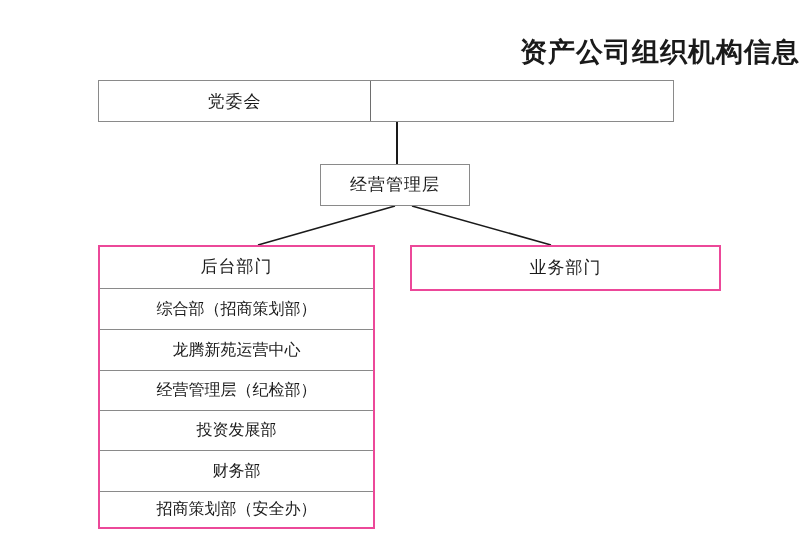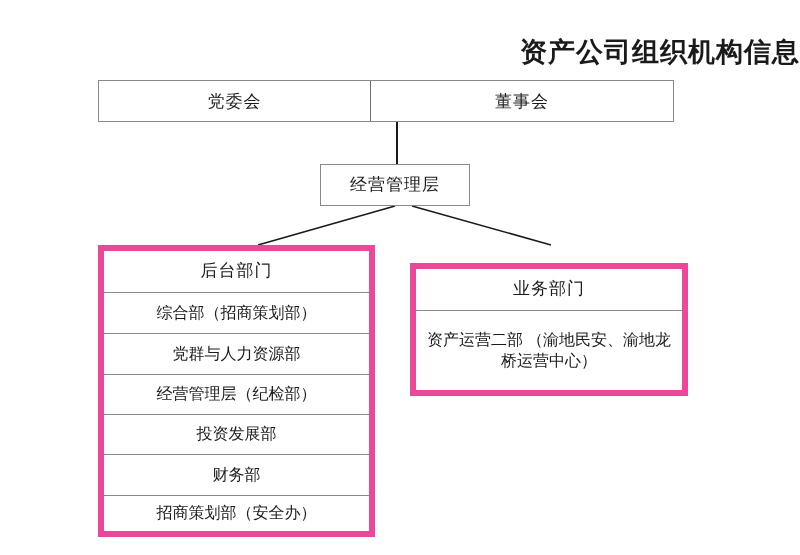--- a/index.html
+++ b/index.html
@@ -79,26 +79,26 @@
     width: 150px;
     height: 42px;
     font-size: 17px;
     letter-spacing: 1px;
   }
 
   
   .dept-table {
     position: absolute;
     box-sizing: border-box;
-    border: 6px solid #ec4899;
+    border: 2px solid #ec4899;
     background: #ffffff;
     z-index: 2;
   }
   #back-office-table  { left: 98px;  top: 245px; width: 277px; }
-  #business-table     { left: 410px; top: 263px; width: 278px; }
+  #business-table     { left: 410px; top: 245px; width: 311px; }
 
   .dept-row {
     box-sizing: border-box;
     border-bottom: 1px solid #8a8a8a;
     display: flex;
     align-items: center;
     justify-content: center;
     text-align: center;
     padding: 0 6px;
     font-size: 16px;
@@ -137,33 +137,31 @@
   <div id="chart-title">资产公司组织机构信息</div>
 
   <div class="connector" id="conn-vertical-top"></div>
   <svg id="connector-layer" viewBox="0 0 800 555">
     <line x1="395" y1="206" x2="258" y2="245" stroke="#1a1a1a" stroke-width="1.6"></line>
     <line x1="412" y1="206" x2="551" y2="245" stroke="#1a1a1a" stroke-width="1.6"></line>
   </svg>
 
   <div id="top-row">
     <div class="cell left">党委会</div>
-    <div class="cell right">董事会</div>
   </div>
 
   <div class="node" id="mgmt-box">经营管理层</div>
 
   <div class="dept-table" id="back-office-table">
     <div class="dept-row header" style="height:42px">后台部门</div>
     <div class="dept-row" style="height:41px">综合部（招商策划部）</div>
-    <div class="dept-row" style="height:41px">党群与人力资源部</div>
+    <div class="dept-row" style="height:41px">龙腾新苑运营中心</div>
     <div class="dept-row" style="height:40px">经营管理层（纪检部）</div>
     <div class="dept-row" style="height:40px">投资发展部</div>
     <div class="dept-row" style="height:41px">财务部</div>
     <div class="dept-row" style="height:35px">招商策划部（安全办）</div>
   </div>
 
   <div class="dept-table" id="business-table">
     <div class="dept-row header" style="height:42px">业务部门</div>
-    <div class="dept-row" style="height:79px">资产运营二部 （渝地民安、渝地龙桥运营中心）</div>
   </div>
 
 </div>
 
 </body></html>

